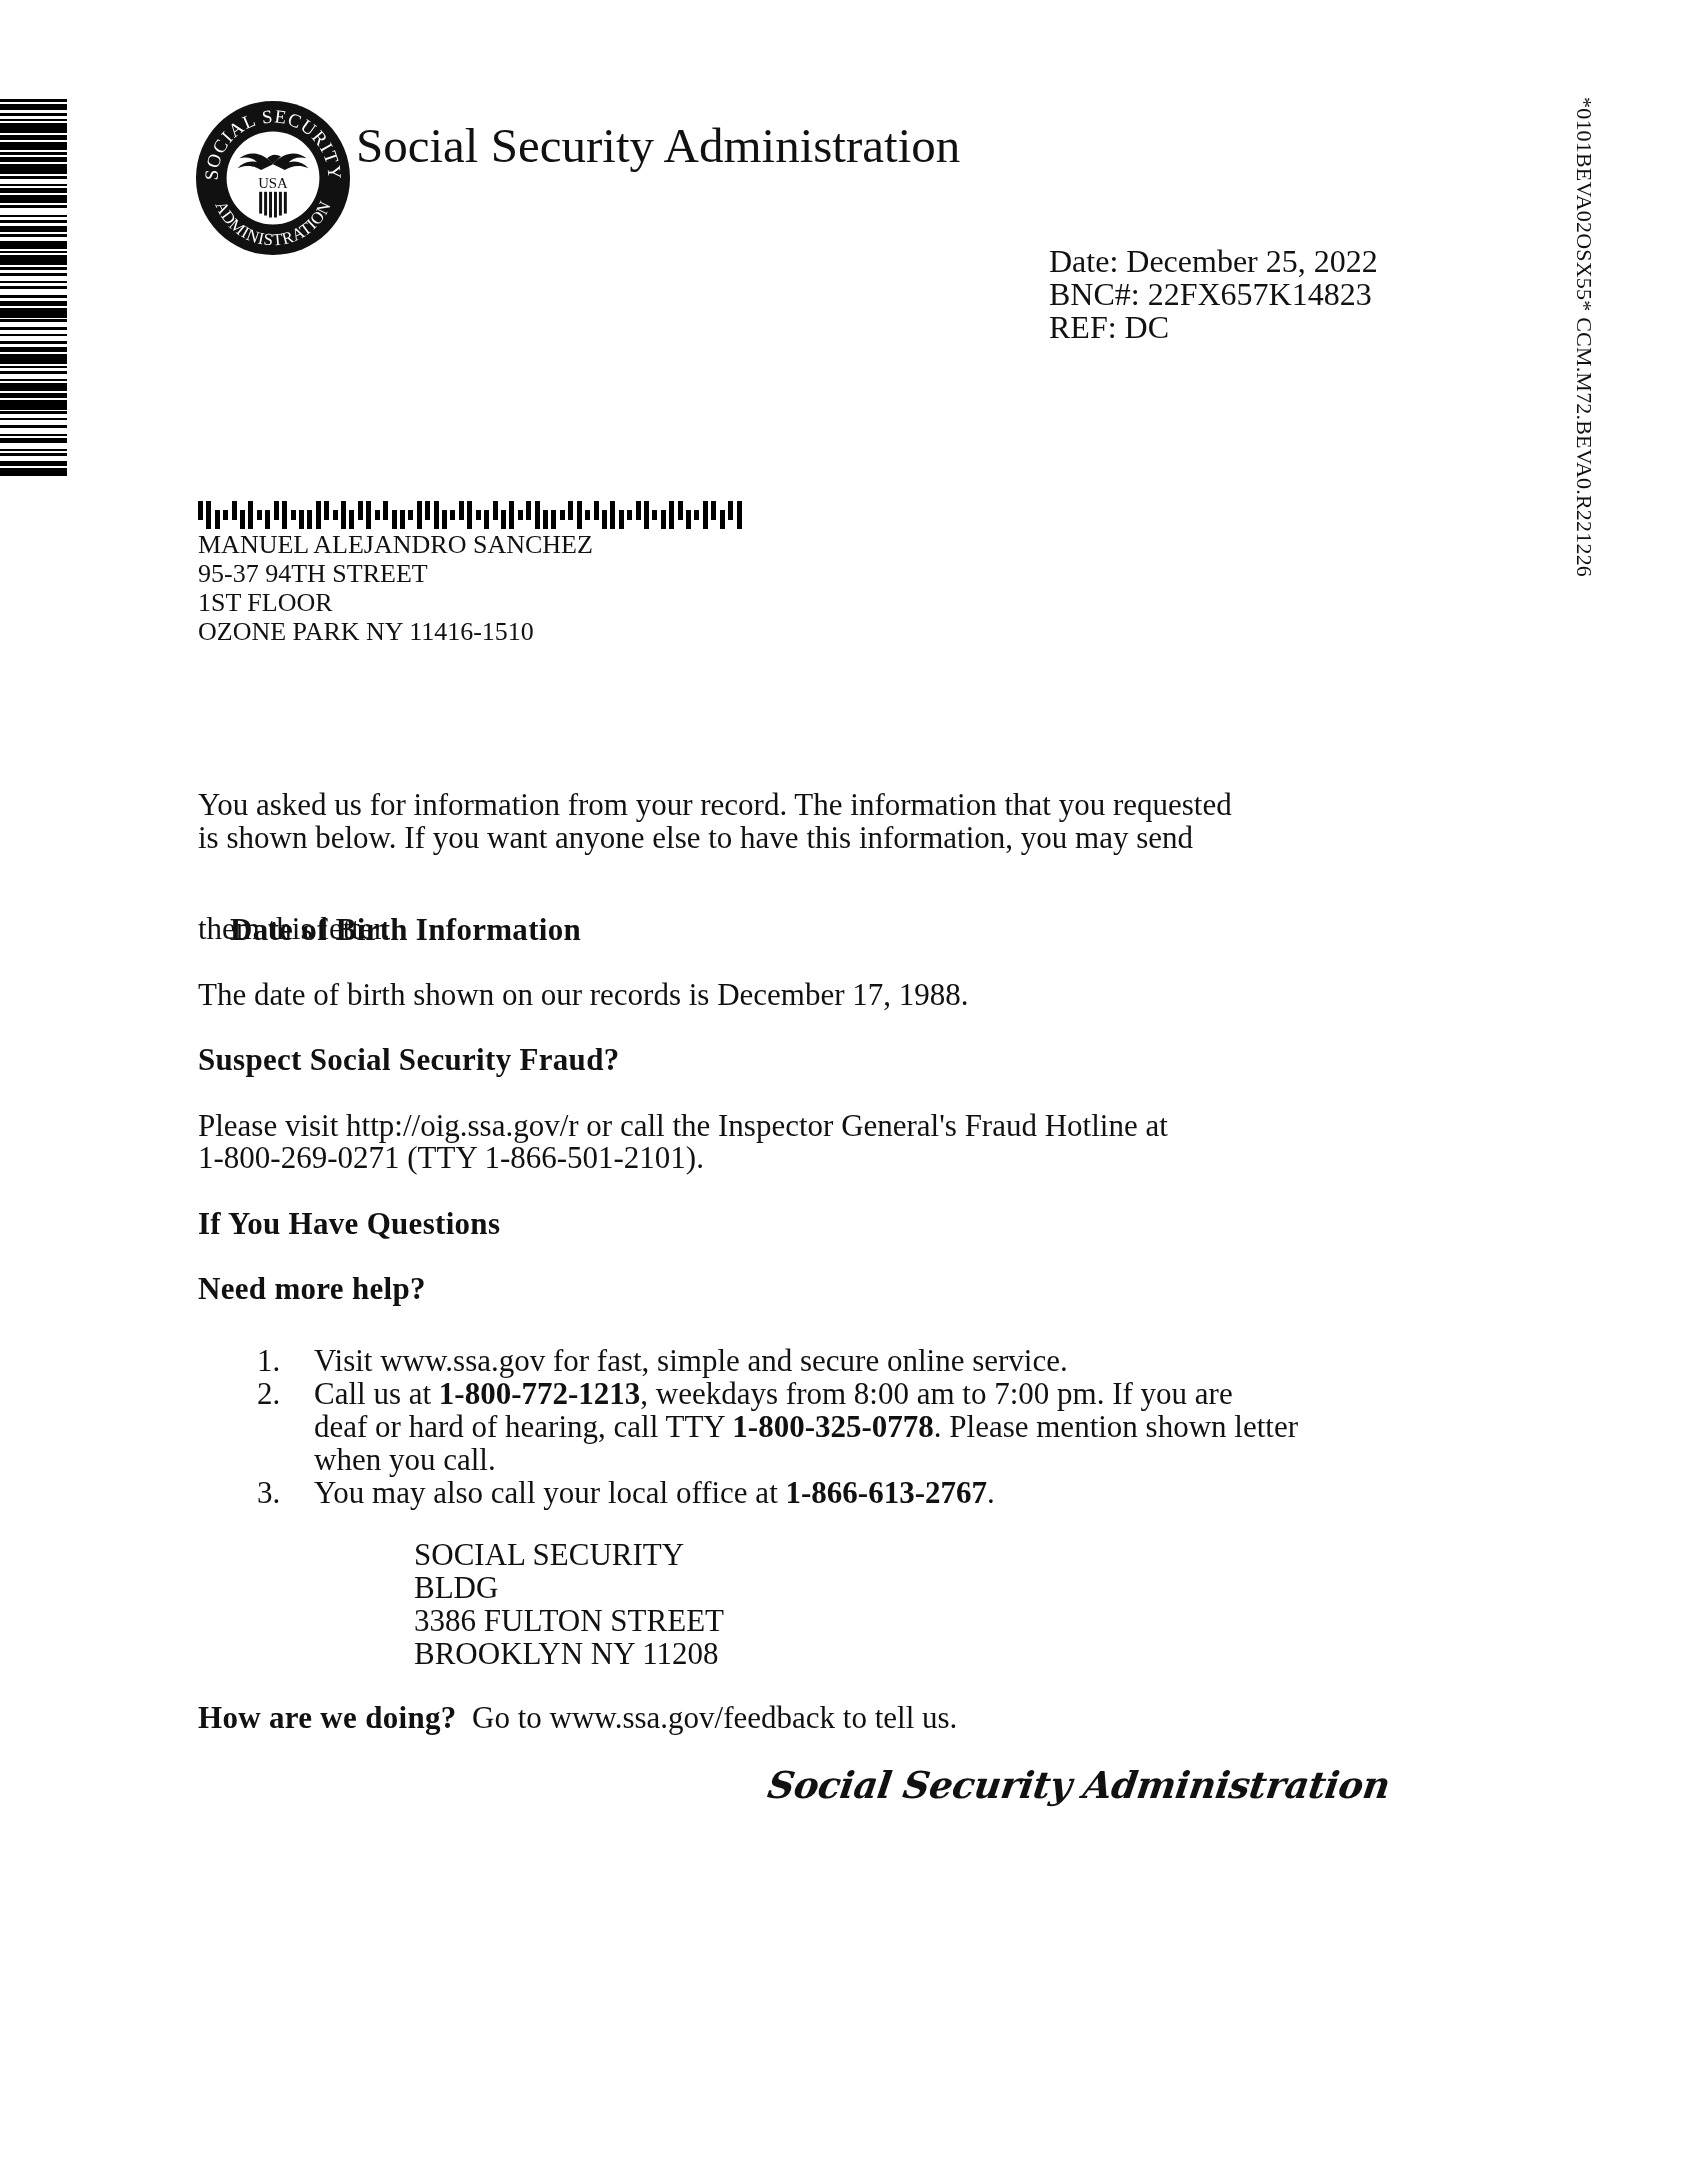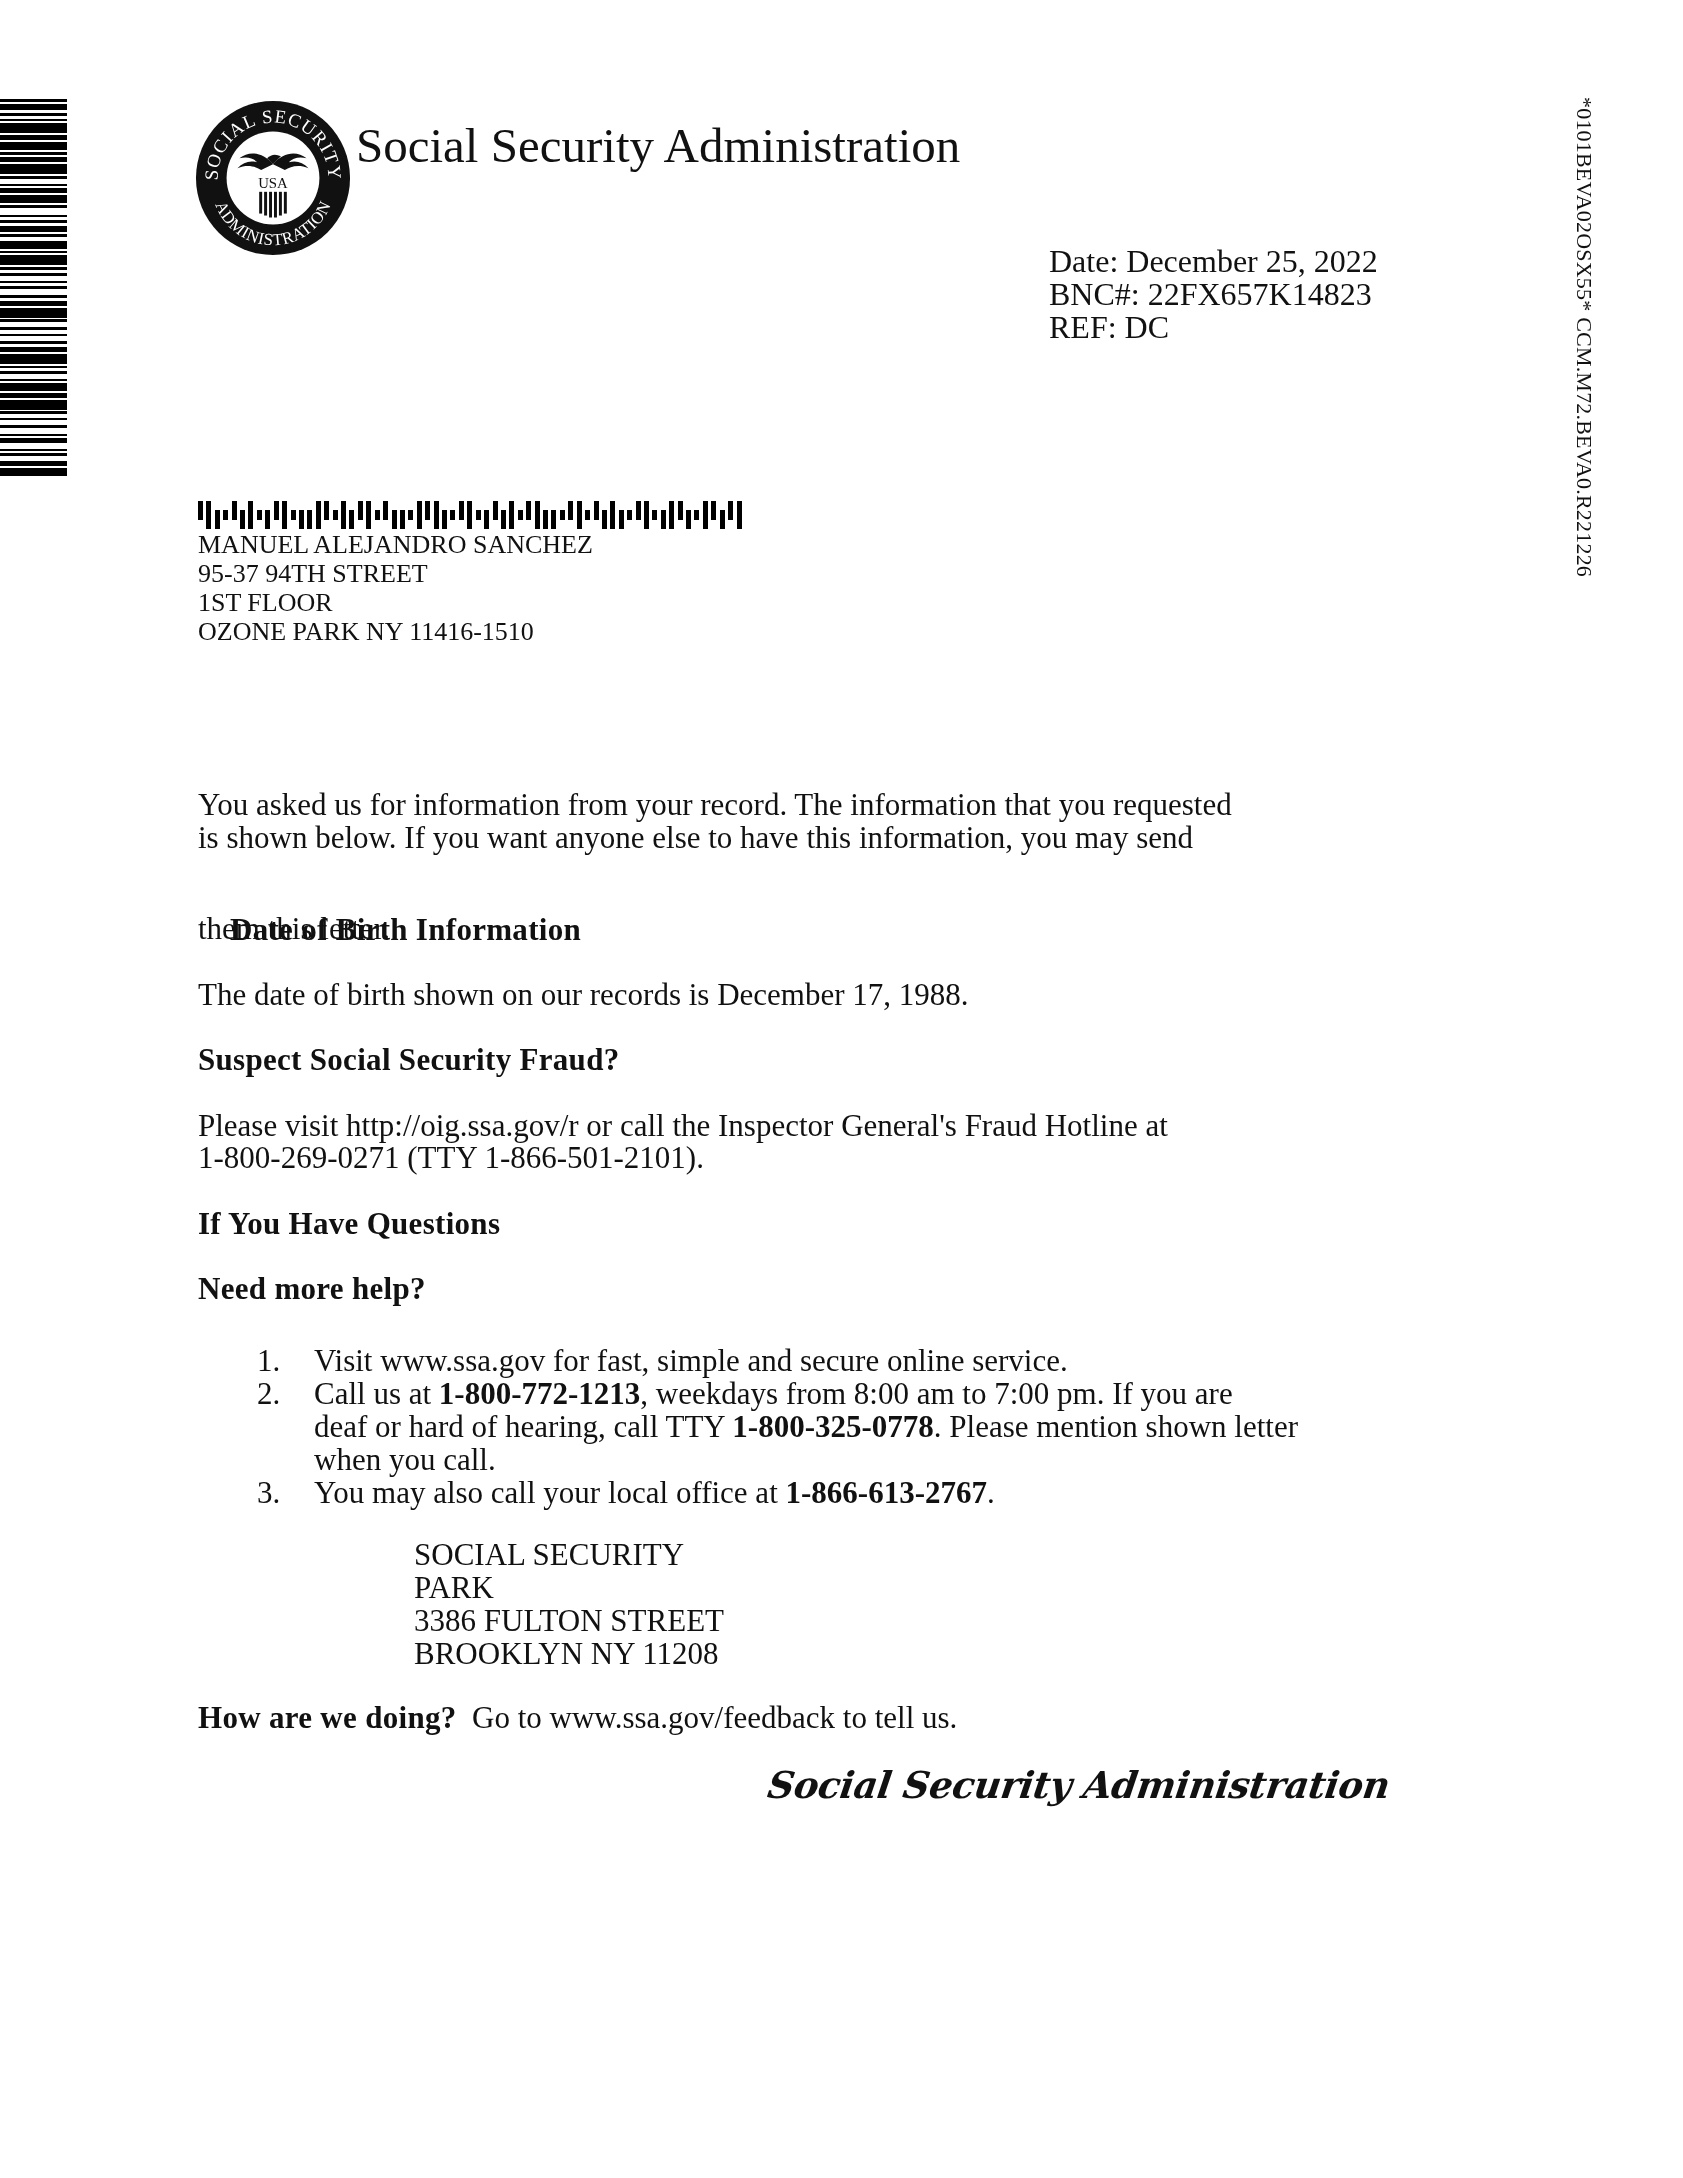--- a/index.html
+++ b/index.html
@@ -258,21 +258,21 @@
       <span>when you call.</span>
     </div>
     <div class="list-item">
       <span class="list-num">3.</span>
       <span>You may also call your local office at </span><b>1-866-613-2767</b><span>.</span>
     </div>
   </div>
 
   <div class="office">
     <div>SOCIAL SECURITY</div>
-    <div>PARK</div>
+    <div>BLDG</div>
     <div>3386 FULTON STREET</div>
     <div>BROOKLYN NY 11208</div>
   </div>
 
   <div class="feedback">
     <b>How are we doing?</b><span style="white-space:pre;">  Go to www.ssa.gov/feedback to tell us.</span>
   </div>
 
   <div class="signature">Social Security Administration</div>
 </div>

